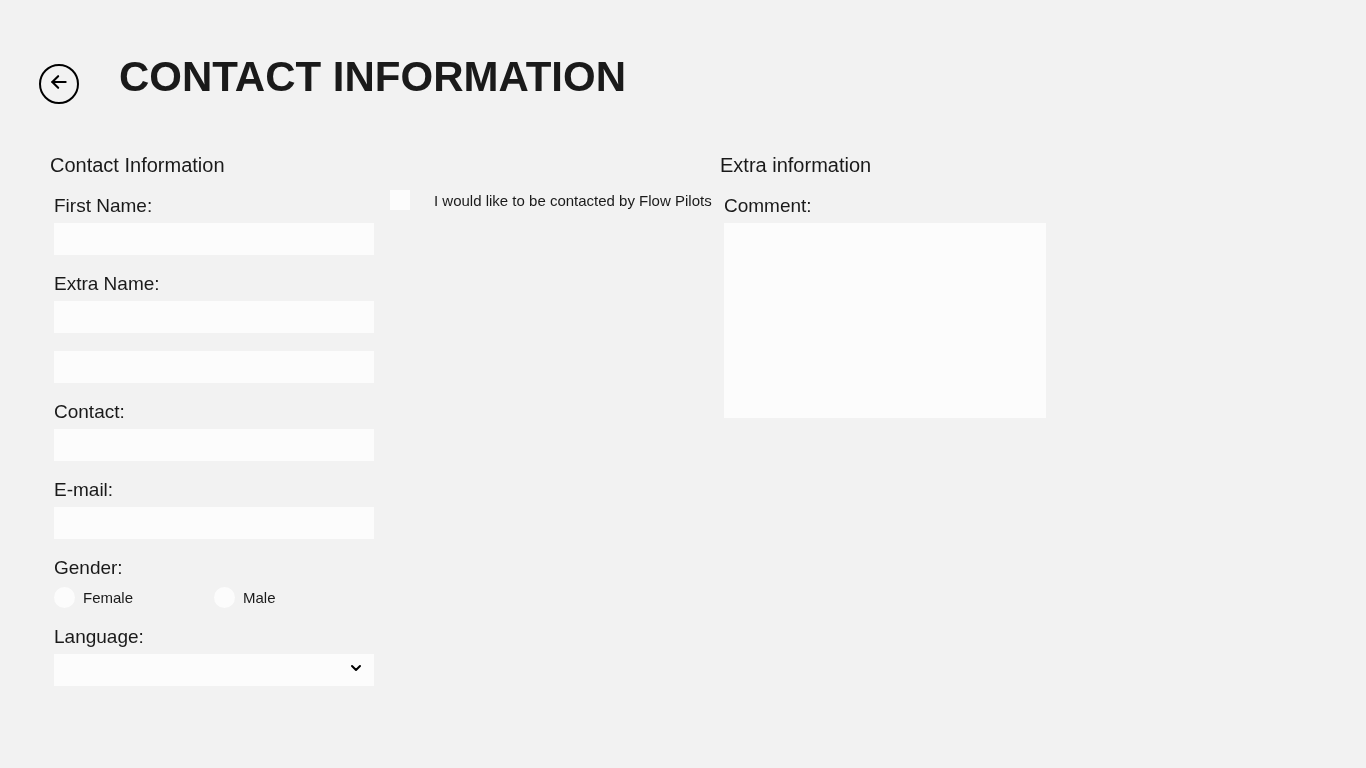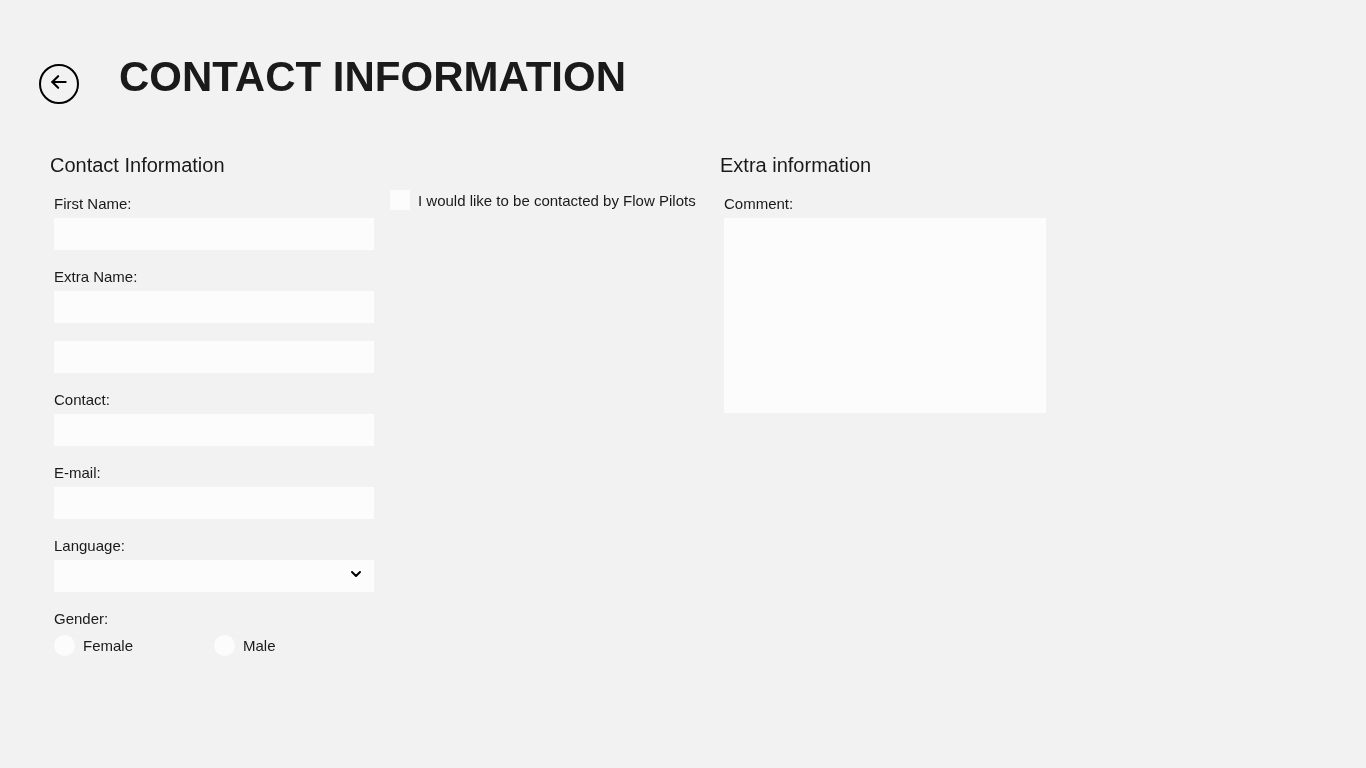--- a/index.html
+++ b/index.html
@@ -46,21 +46,21 @@
   .col2 { width: 330px; }
   .col3 { width: 370px; }
   .section-title {
     font-size: 20px;
     font-weight: 400;
     color: #1a1a1a;
     margin-bottom: 18px;
   }
   .field-block { margin-bottom: 18px; padding-left: 4px;}
   .field-label {
-    font-size: 15px;
+    font-size: 19px;
     color: #1a1a1a;
     margin-bottom: 6px;
   }
   .text-input {
     width: 320px;
     height: 32px;
     background: #fcfcfc;
     border: none;
     font-size: 15px;
     padding: 6px 8px;
@@ -88,21 +88,21 @@
     margin-top: 36px;
   }
   .checkbox-box {
     width: 20px;
     height: 20px;
     background: #fcfcfc;
     margin-right: 8px;
     cursor: pointer;
     flex-shrink: 0;
   }
-  .checkbox-label { font-size: 15px; }
+  .checkbox-label { font-size: 15px; margin-left: 16px; }
   .radio-row {
     display: flex;
     align-items: center;
     gap: 0;
     padding-top: 2px;
   }
   .radio-item {
     display: flex;
     align-items: center;
     width: 160px;
@@ -164,47 +164,47 @@
     </div>
 
     <div class="field-block">
       <div class="field-label">Contact:</div>
       <input class="text-input" type="text" value="" style="">
     </div>
 
     <div class="field-block">
       <div class="field-label">E-mail:</div>
       <input class="text-input" type="text" value="" style="">
-    </div>
-
-    <div class="field-block">
-      <div class="field-label">Language:</div>
-      <div class="select-wrap">
-        <span></span>
-        <span class="chev">
-          <svg width="16" height="16" viewBox="0 0 24 24" fill="none" stroke="#000" stroke-width="3" stroke-linecap="round" stroke-linejoin="round">
-            <polyline points="6,9 12,15 18,9"></polyline>
-          </svg>
-        </span>
-      </div>
     </div>
 
     <div class="field-block">
       <div class="field-label">Gender:</div>
       <div class="radio-row">
         <div class="radio-item">
           <div class="radio-dot"></div>
           <span class="radio-label">Female</span>
         </div>
         <div class="radio-item">
           <div class="radio-dot"></div>
           <span class="radio-label">Male</span>
         </div>
       </div>
     </div>
+
+    <div class="field-block">
+      <div class="field-label">Language:</div>
+      <div class="select-wrap">
+        <span></span>
+        <span class="chev">
+          <svg width="16" height="16" viewBox="0 0 24 24" fill="none" stroke="#000" stroke-width="3" stroke-linecap="round" stroke-linejoin="round">
+            <polyline points="6,9 12,15 18,9"></polyline>
+          </svg>
+        </span>
+      </div>
+    </div>
   </div>
 
   <div class="col2">
     <div class="checkbox-row">
       <div class="checkbox-box"></div>
       <span class="checkbox-label">I would like to be contacted by Flow Pilots</span>
     </div>
   </div>
 
   <div class="col3">

